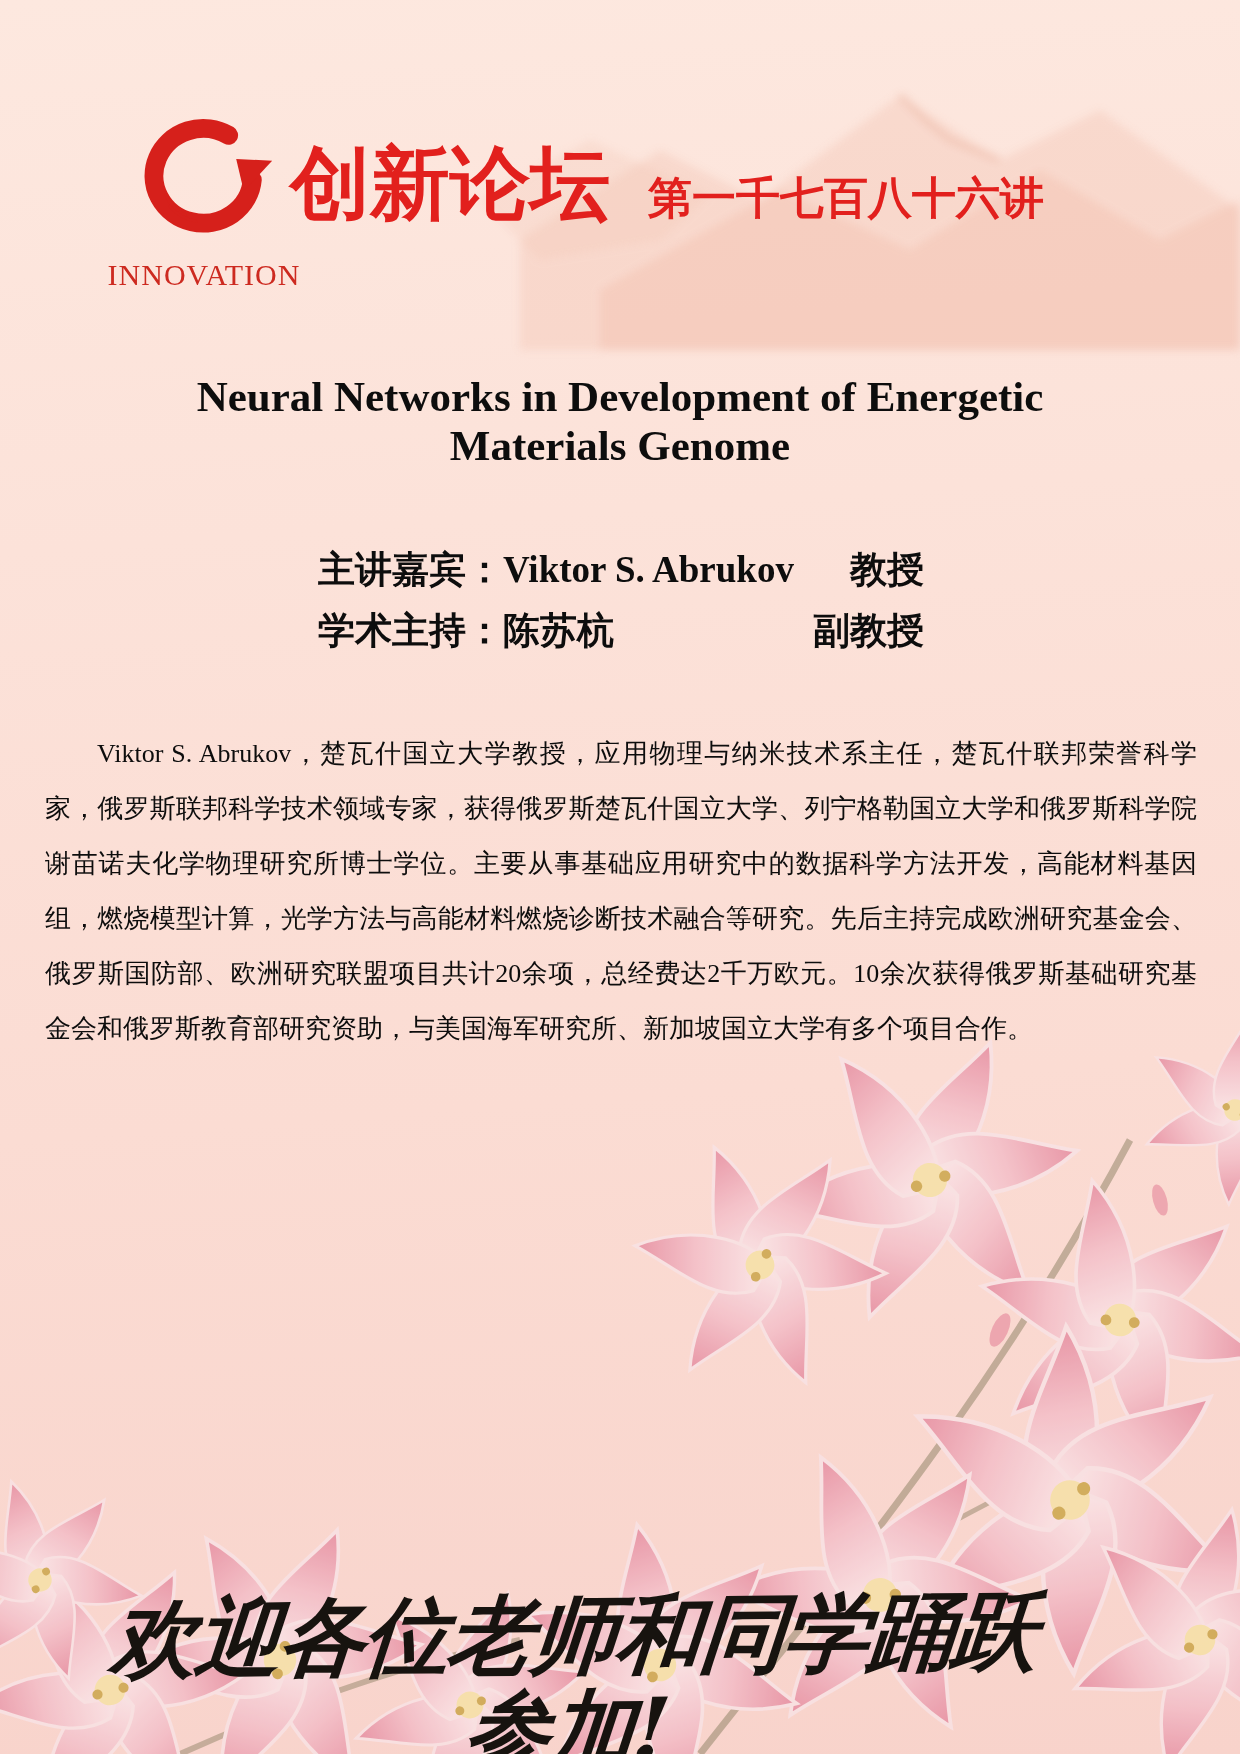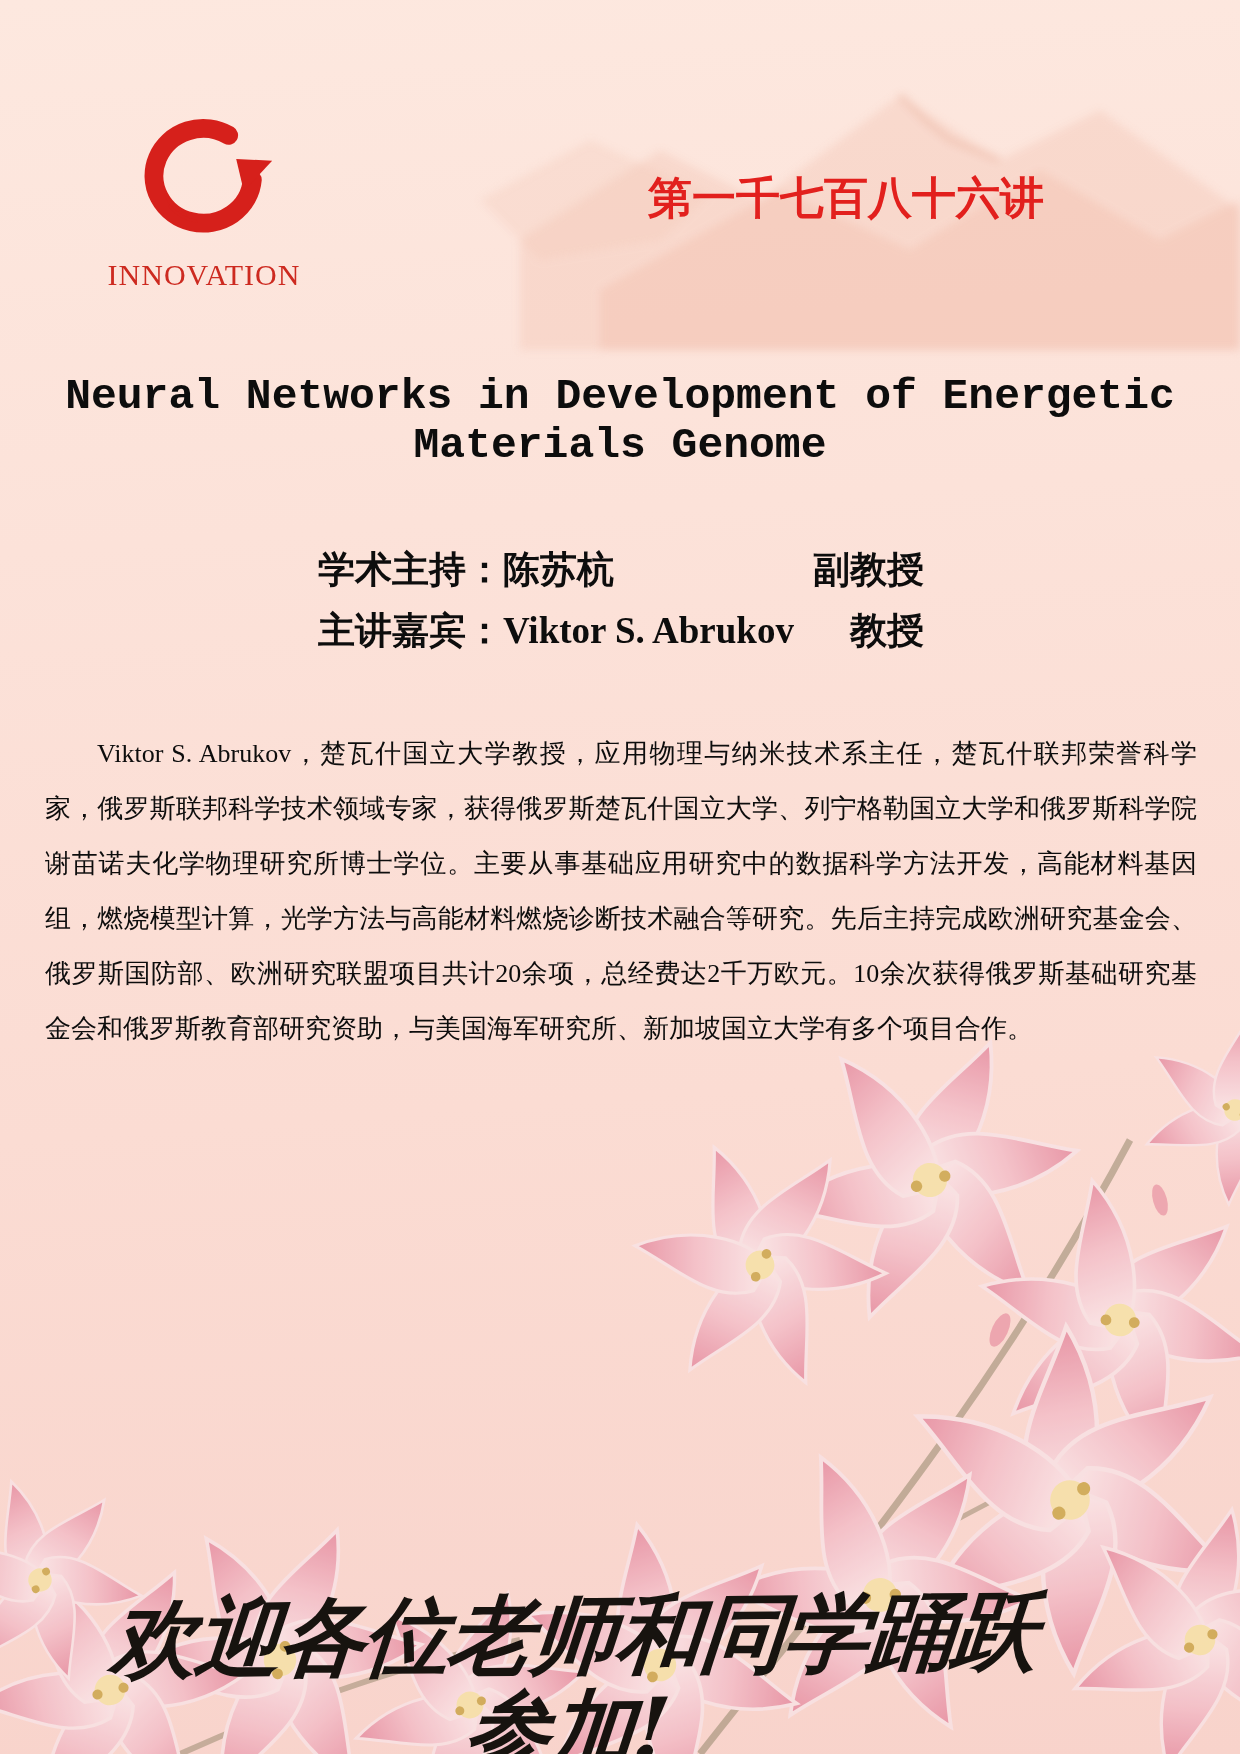--- a/index.html
+++ b/index.html
@@ -32,21 +32,21 @@
   .lecture-number {
     position:absolute; left:648px; top:174px;
     font-size:44px; font-weight:bold; line-height:1.1;
     color:#e2201d; font-family:"Liberation Sans", sans-serif;
   }
 
   .title {
     position:absolute; left:55px; right:55px; top:372px;
     text-align:center; font-size:43px; font-weight:bold;
     line-height:1.14; color:#0d0d0d;
-    font-family:Liberation Mono, monospace;
+    font-family:Liberation Serif, serif;
   }
 
   .speakers {
     position:absolute; left:318px; top:548px; width:606px;
     font-size:37px; font-weight:bold; color:#0d0d0d;
   }
   .speaker-row { display:flex; justify-content:space-between; margin-bottom:17px; line-height:1.2; }
 
   .bio {
     position:absolute; left:45px; right:43px; top:726px;
@@ -126,35 +126,36 @@
   <div class="logo-block">
     <svg viewBox="0 0 160 150" aria-hidden="true">
       <path d="M106,33 A52,50 0 1 0 131,80" fill="none" stroke="#d6201b" stroke-width="20" stroke-linecap="round"></path>
       <path d="M60,118 A44,42 0 0 1 40,96" fill="none" stroke="#d6201b" stroke-width="4" stroke-linecap="round"></path>
       <path d="M72,124 A48,46 0 0 1 44,108" fill="none" stroke="#d6201b" stroke-width="3" stroke-linecap="round"></path>
       <path d="M122,92 L152,60 L114,58 Z" fill="#d6201b"></path>
     </svg>
     <div class="logo-text">INNOVATION</div>
   </div>
 
+  <div class="forum-title">创新论坛</div>
   <div class="lecture-number">第一千七百八十六讲</div>
 
   <h1 class="title" style="margin:0;">
     <span style="display:block;">Neural Networks in Development of Energetic</span>
     <span style="display:block;">Materials Genome</span>
   </h1>
 
   <div class="speakers">
     <div class="speaker-row">
+      <span><span>主讲嘉宾：</span><span>Viktor S. Abrukov</span></span>
+      <span>教授</span>
+    </div>
+    <div class="speaker-row">
       <span><span>学术主持：</span><span>陈苏杭</span></span>
       <span>副教授</span>
-    </div>
-    <div class="speaker-row">
-      <span><span>主讲嘉宾：</span><span>Viktor S. Abrukov</span></span>
-      <span>教授</span>
     </div>
   </div>
 
   <p class="bio">Viktor S. Abrukov，楚瓦什国立大学教授，应用物理与纳米技术系主任，楚瓦什联邦荣誉科学家，俄罗斯联邦科学技术领域专家，获得俄罗斯楚瓦什国立大学、列宁格勒国立大学和俄罗斯科学院谢苗诺夫化学物理研究所博士学位。主要从事基础应用研究中的数据科学方法开发，高能材料基因组，燃烧模型计算，光学方法与高能材料燃烧诊断技术融合等研究。先后主持完成欧洲研究基金会、俄罗斯国防部、欧洲研究联盟项目共计20余项，总经费达2千万欧元。10余次获得俄罗斯基础研究基金会和俄罗斯教育部研究资助，与美国海军研究所、新加坡国立大学有多个项目合作。</p>
 
 
   <div class="welcome">欢迎各位老师和同学踊跃参加!</div>
 
 </div>
 

